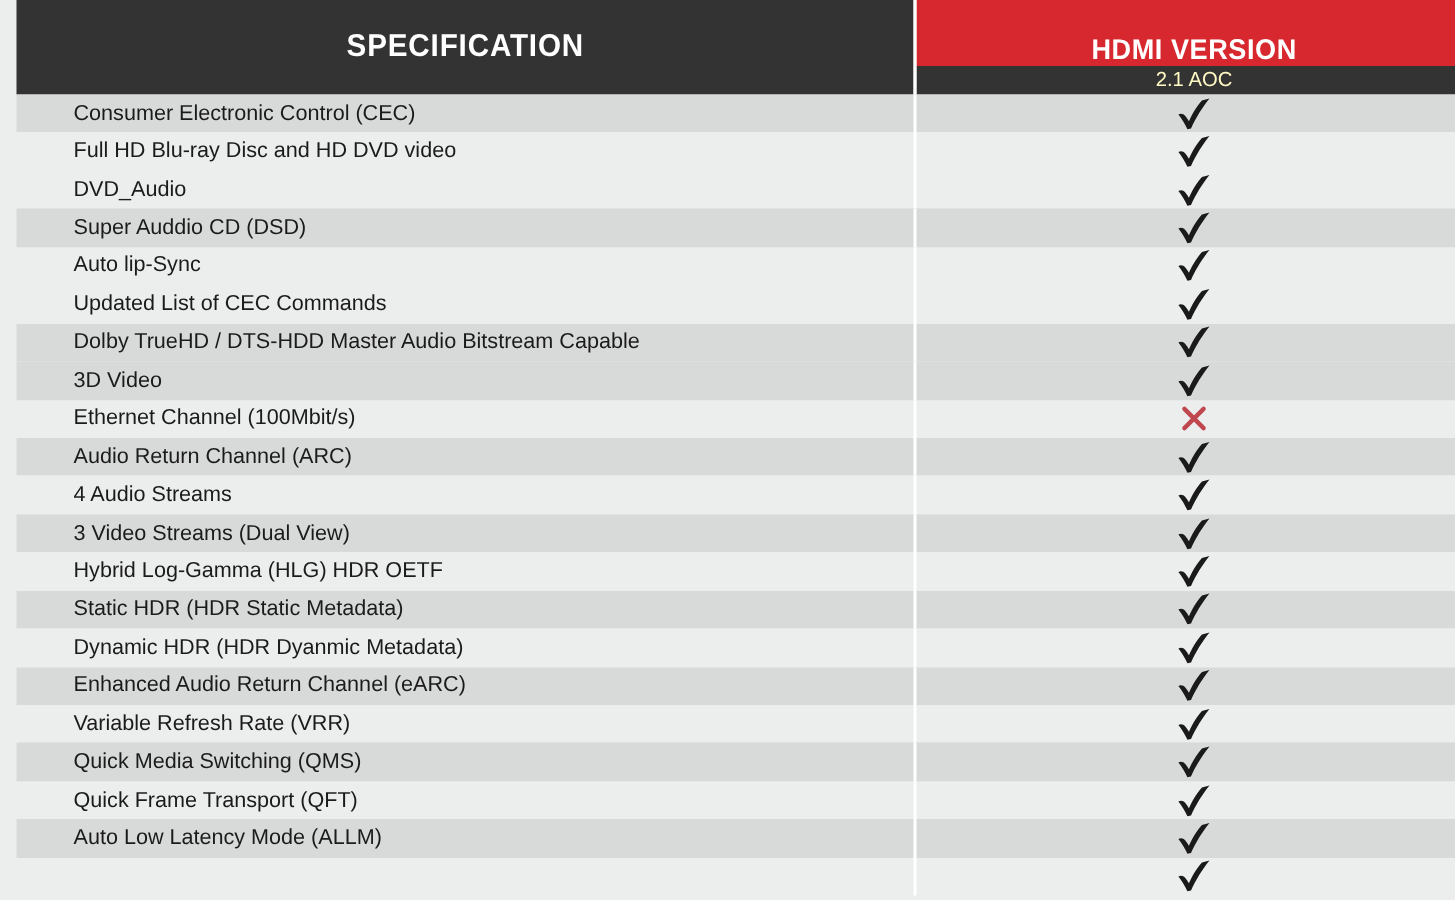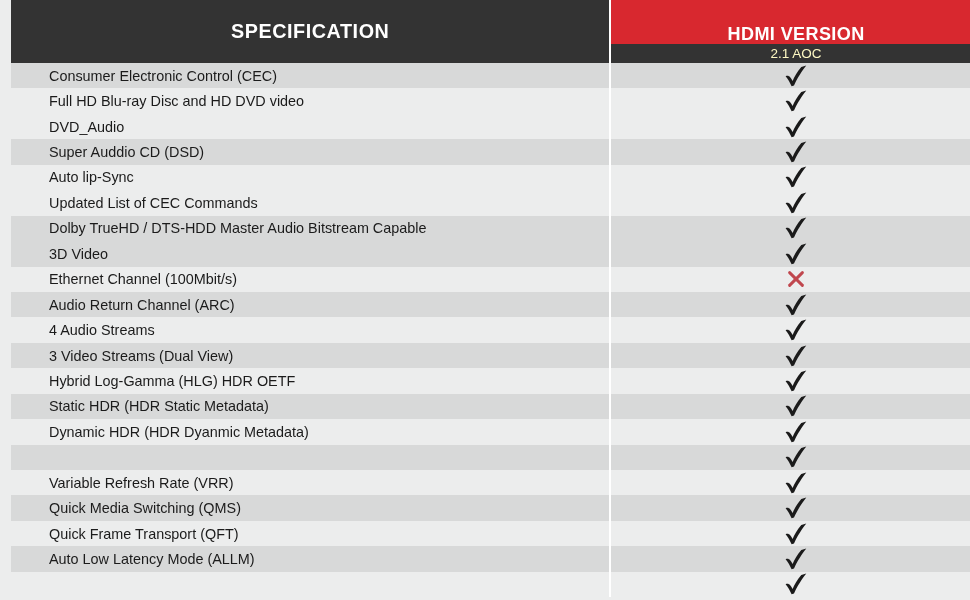--- a/index.html
+++ b/index.html
@@ -330,20 +330,21 @@
         <div class="row-divider"></div>
         <div class="row-value">
           <span class="mark-check">
             <svg width="24" height="22" viewBox="0 0 24 22">
               <path d="M1.6 11.3 C3.4 10.4 5.0 11.0 6.2 12.3 C7.1 13.3 7.9 14.6 8.6 15.9 C10.2 12.2 13.3 6.4 17.3 2.0 L22.3 0.6 C18.2 5.6 12.8 14.0 10.0 20.6 L7.6 21.2 C6.1 18.0 4.0 14.2 1.6 11.3 Z" fill="#1a1a1a"></path>
             </svg>
           </span>
         </div>
       </div>
       <div class="row even">
+        <span class="row-label">Enhanced Audio Return Channel (eARC)</span>
         <div class="row-divider"></div>
         <div class="row-value">
           <span class="mark-check">
             <svg width="24" height="22" viewBox="0 0 24 22">
               <path d="M1.6 11.3 C3.4 10.4 5.0 11.0 6.2 12.3 C7.1 13.3 7.9 14.6 8.6 15.9 C10.2 12.2 13.3 6.4 17.3 2.0 L22.3 0.6 C18.2 5.6 12.8 14.0 10.0 20.6 L7.6 21.2 C6.1 18.0 4.0 14.2 1.6 11.3 Z" fill="#1a1a1a"></path>
             </svg>
           </span>
         </div>
       </div>
       <div class="row odd">

